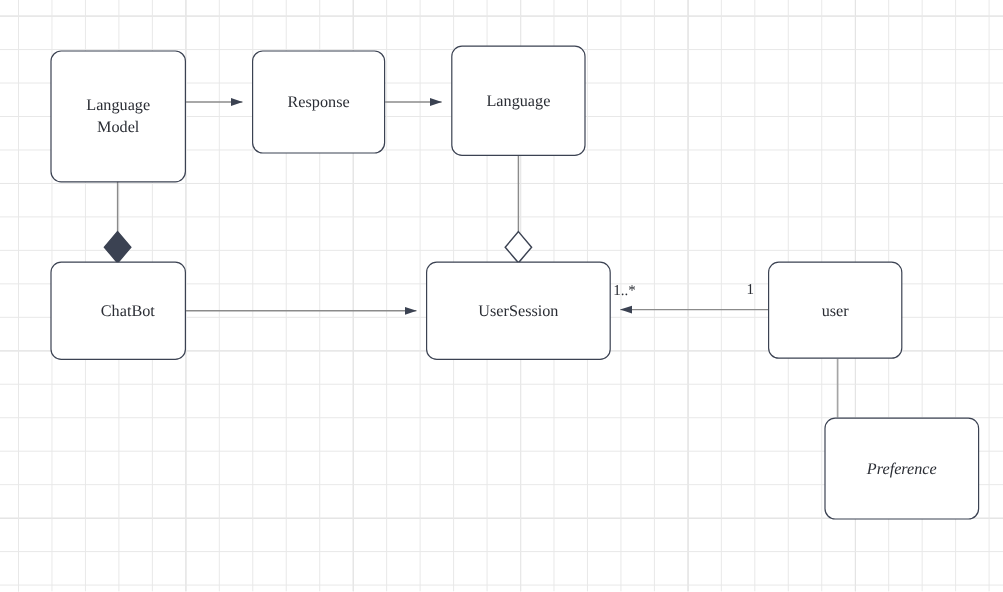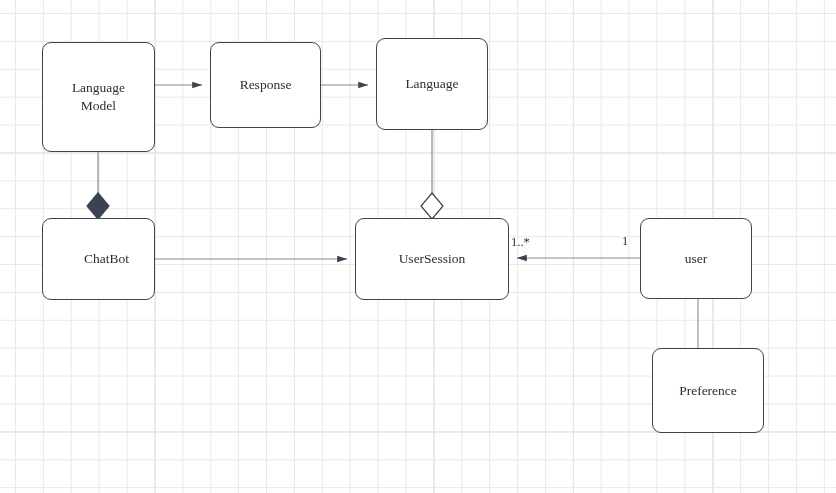--- a/index.html
+++ b/index.html
@@ -126,21 +126,21 @@
   </div>
 
   <div class="node" style="left:355px; top:218px; width:154px; height:82px;">
     <span class="node-label">UserSession</span>
   </div>
 
   <div class="node" style="left:640px; top:218px; width:112px; height:81px;text-align:right;">
     <span class="node-label">user</span>
   </div>
 
-  <div class="node" style="left:652px; top:348px; width:112px; height:85px;">
+  <div class="node" style="left:687px; top:348px; width:129px; height:85px;font-style:italic;">
     <span class="node-label">Preference</span>
   </div>
 
   <span class="edge-label" style="left:511px; top:235px;">1..*</span>
 
   <span class="edge-label" style="left:622px; top:234px;">1</span>
 
 </div>
 
 </body></html>

